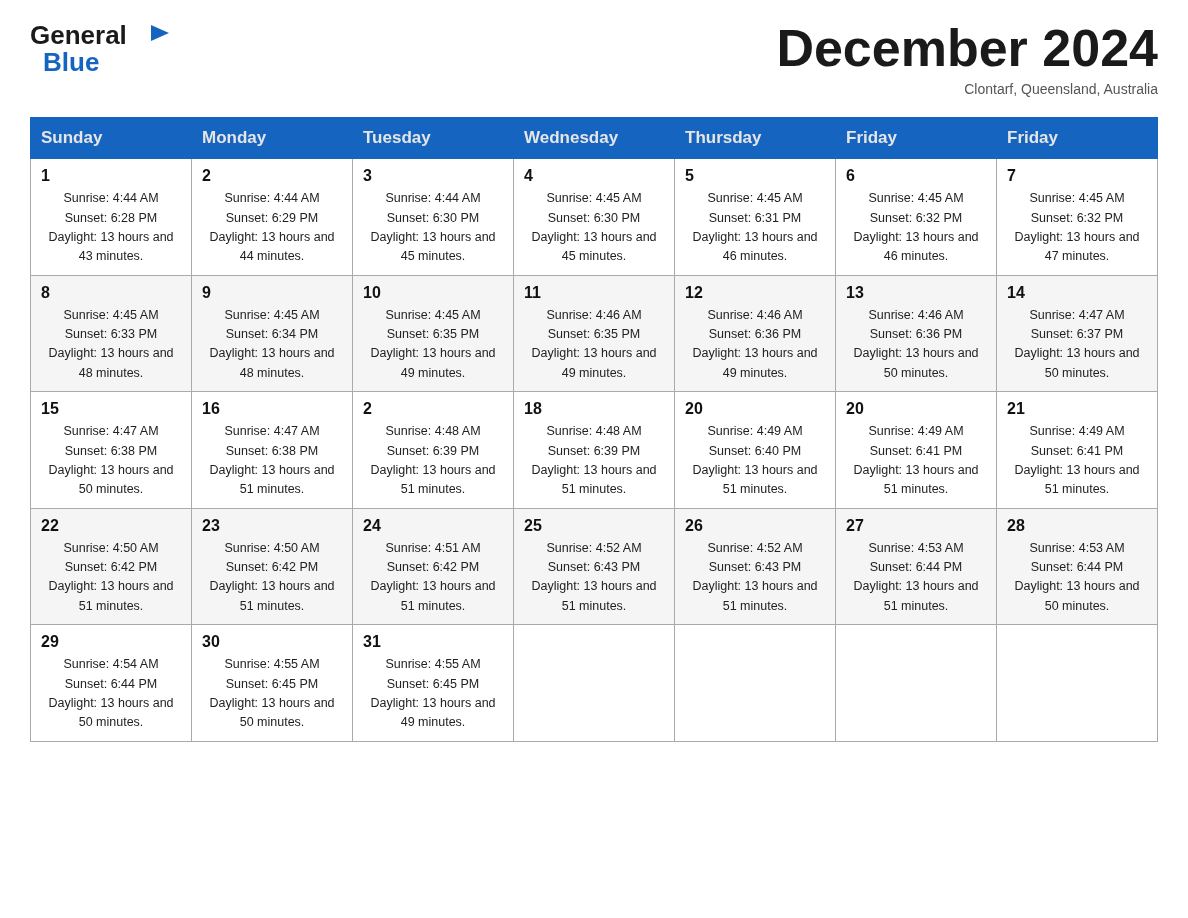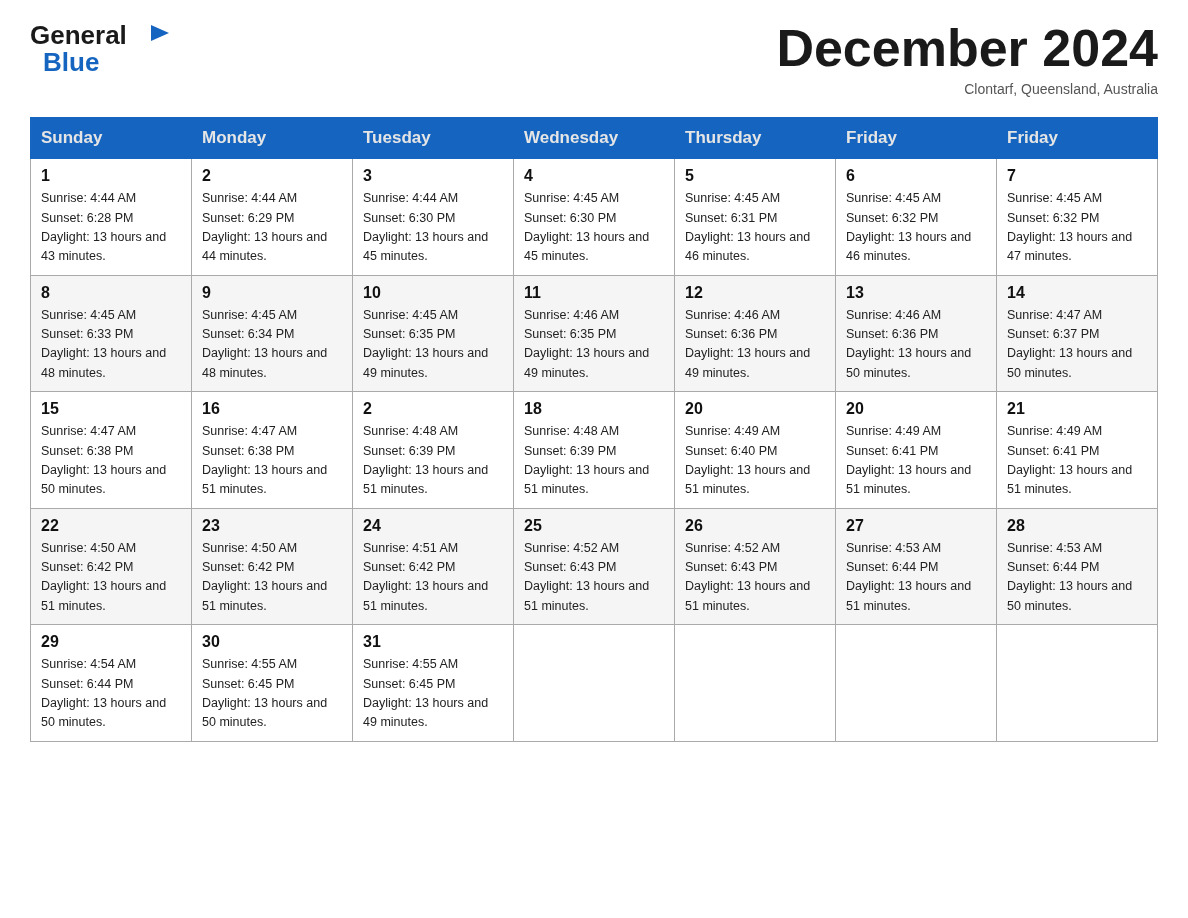--- a/index.html
+++ b/index.html
@@ -91,20 +91,21 @@
     .day-number {
       font-size: 16px;
       font-weight: bold;
       margin-bottom: 4px;
       color: #111;
     }
     .day-info {
       font-size: 12.5px;
       line-height: 1.55;
       color: #222;
+      text-align: center;
     }
     .empty-cell {
       background-color: #fff !important;
     }
   </style>
 </head>
 <body>
 
 <div class="header">
   <div class="logo">

